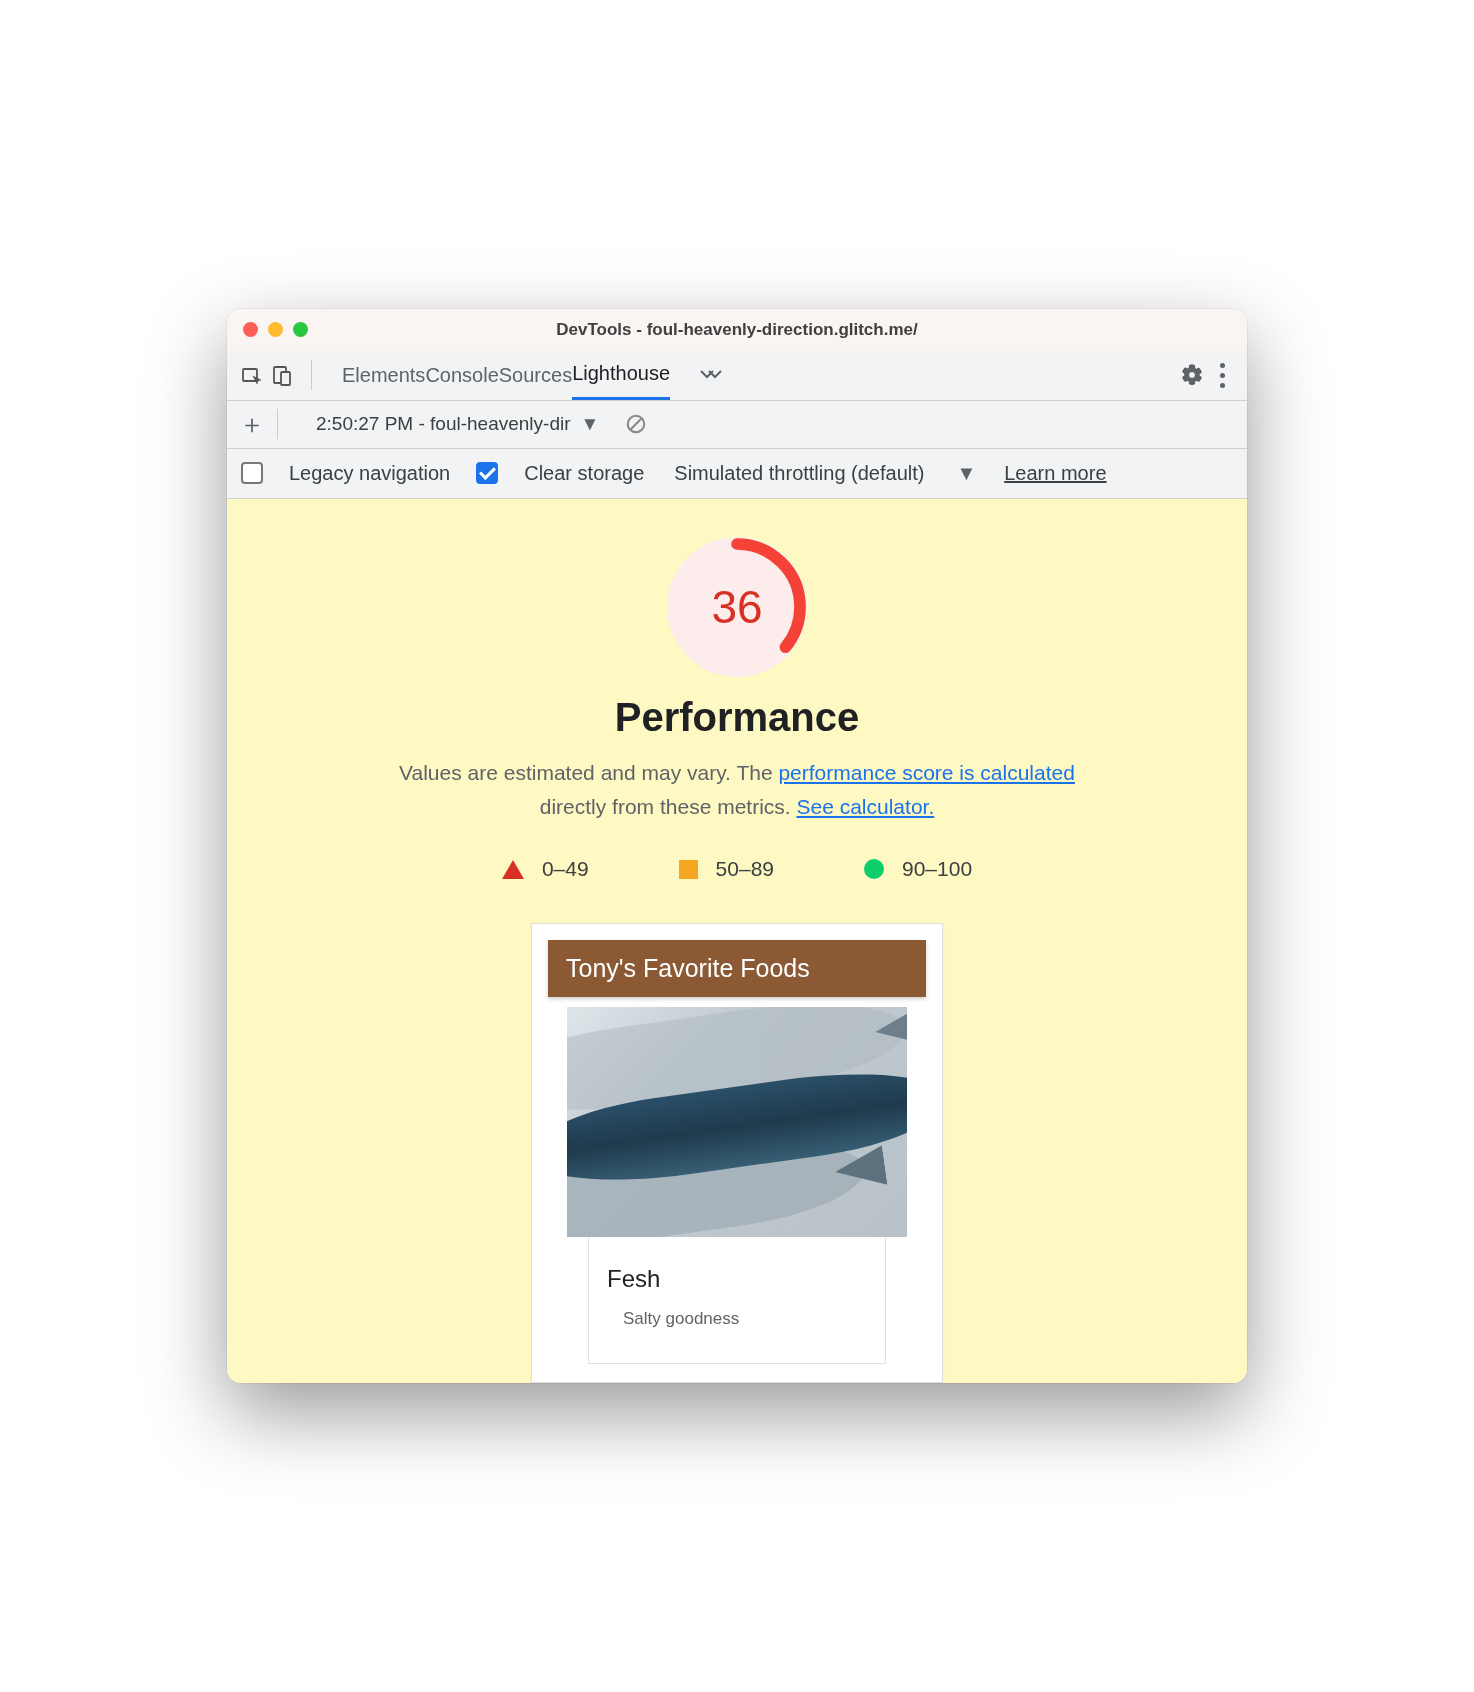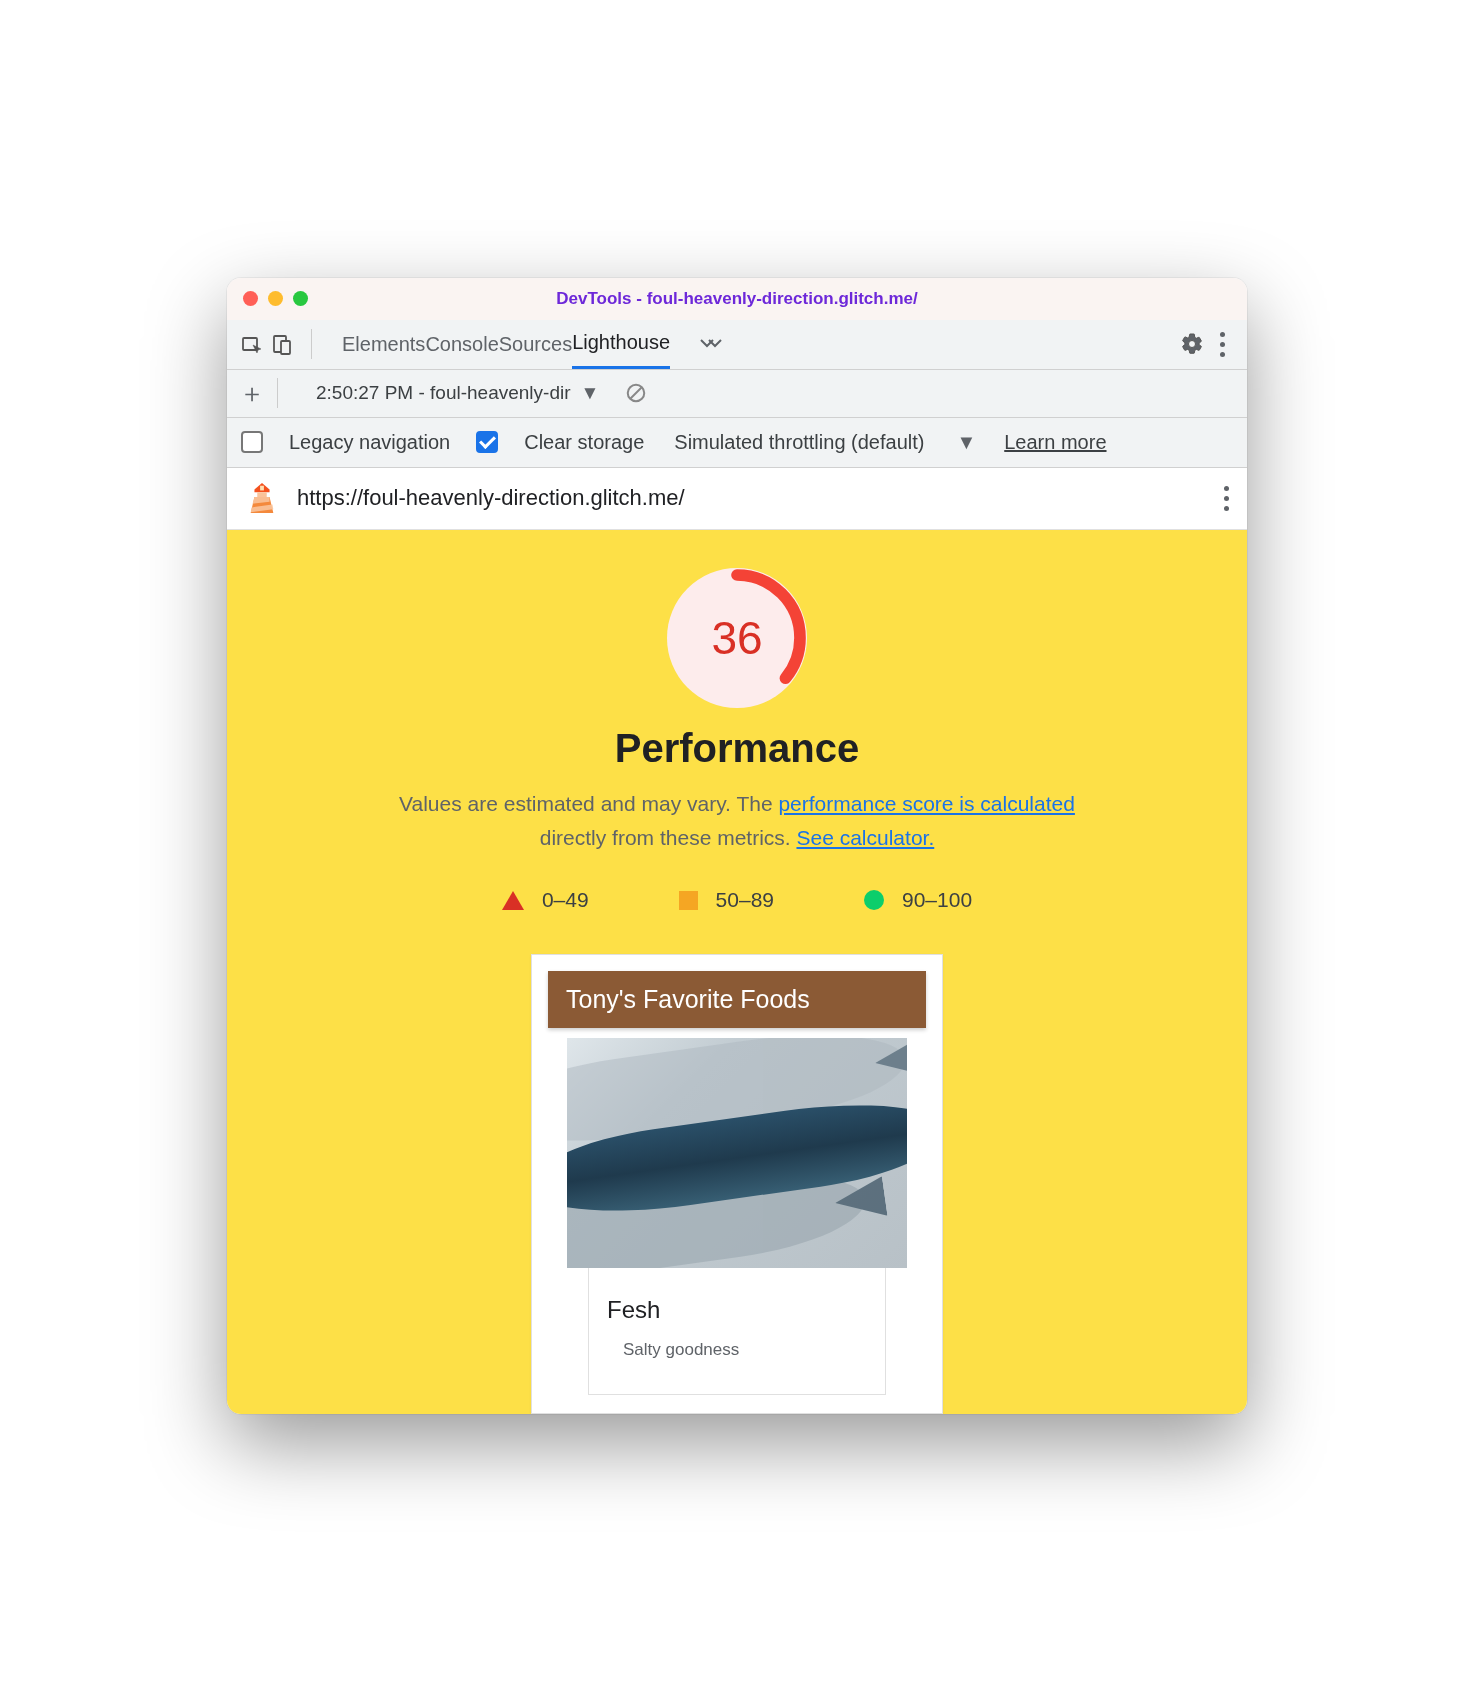--- a/index.html
+++ b/index.html
@@ -28,21 +28,21 @@
     padding: 0 16px;
     position: relative;
   }
   .traffic { display: flex; gap: 10px; }
   .traffic span { width: 15px; height: 15px; border-radius: 50%; display: block; }
   .tr-red { background: #ff5f57; }
   .tr-yel { background: #febc2e; }
   .tr-grn { background: #28c840; }
   .titlebar-title {
     position: absolute; left: 0; right: 0; text-align: center;
-    font-weight: 600; font-size: 17px; color: #6d28d9;
+    font-weight: 600; font-size: 17px; color: #404040;
     pointer-events: none;
   }
   .tabbar {
     height: 50px; background: #f1f3f4; display: flex; align-items: center;
     padding: 0 10px; border-bottom: 1px solid #d0d0d0;
   }
   .tool-icon {
     width: 30px; height: 30px; display: flex; align-items: center; justify-content: center;
     color: #555; stroke: #555;
   }
@@ -79,21 +79,21 @@
   .dd-caret { color: #5f6368; margin: 0 2px 0 6px; }
   .urlbar {
     height: 62px; background: #fff; display: flex; align-items: center;
     padding: 0 18px; border-bottom: 1px solid #e0e0e0;
   }
   .lh-logo { width: 34px; height: 34px; margin-right: 18px; }
   .url-text { font-size: 22px; color: #202124; flex: 1; }
   .vmenu { color: #5f6368; font-size: 6px; display: flex; flex-direction: column; gap: 5px; align-items: center; }
   .vmenu span { width: 5px; height: 5px; background: #5f6368; border-radius: 50%; display: block; }
 
-  .report-body { background: #fde047; padding: 30px 0 0; text-align: center; }
+  .report-body { background: #fef9c3; padding: 30px 0 0; text-align: center; }
   .gauge-wrap { position: relative; width: 140px; height: 140px; margin: 8px auto 18px; }
   .gauge-bg { position: absolute; inset: 0; border-radius: 50%; background: #fdecec; }
   .gauge-score {
     position: absolute; inset: 0; display: flex; align-items: center; justify-content: center;
     font-size: 46px; font-weight: 500; color: #d93025;
   }
   .gauge-svg { position: absolute; inset: 0; transform: rotate(-90deg); }
   .perf-title { font-size: 40px; font-weight: 600; color: #202124; margin: 12px 0 16px; }
   .desc { font-size: 21px; color: #5f6368; line-height: 1.6; max-width: 740px; margin: 0 auto; }
   .desc a { color: #1a73e8; text-decoration: underline; text-align: right; }
@@ -206,36 +206,20 @@
   <div class="settingsbar">
     <span class="checkbox"></span>
     <span>Legacy navigation</span>
     <span class="checkbox checked"></span>
     <span>Clear storage</span>
     <span style="margin-left:4px">Simulated throttling (default)</span>
     <span class="dd-caret">▼</span>
     <a href="#" class="learn-more">Learn more</a>
   </div>
 
-  <div class="urlbar">
-    <svg class="lh-logo" viewBox="0 0 36 36">
-      <path d="M18 2 L26 9 L26 12 L10 12 L10 9 Z" fill="#f4511e"></path>
-      <rect x="13" y="12" width="10" height="5" fill="#f9c39a"></rect>
-      <rect x="16" y="5" width="4" height="5" fill="#ffe0b2"></rect>
-      <path d="M10 17 L26 17 L30 34 L6 34 Z" fill="#f4893c"></path>
-      <path d="M10 17 L26 17 L26 22 L8 24 Z" fill="#f9c39a" opacity=".9"></path>
-      <path d="M7 28 L29 25 L30 30 L6.2 33 Z" fill="#f9c39a" opacity=".9"></path>
-    </svg>
-    <div class="url-text">https://foul-heavenly-direction.glitch.me/</div>
-    <div class="vmenu">
-        <span></span>
-        <span></span>
-        <span></span>
-      </div>
-  </div>
 
   <div class="report-body">
     <div class="gauge-wrap">
       <div class="gauge-bg"></div>
       <svg class="gauge-svg" width="140" height="140" viewBox="0 0 120 120">
         <circle cx="60" cy="60" r="54" fill="none" stroke="#f44336" stroke-width="10" stroke-linecap="round" stroke-dasharray="339.3" stroke-dashoffset="217.2"></circle>
       </svg>
       <div class="gauge-score">36</div>
     </div>
 

